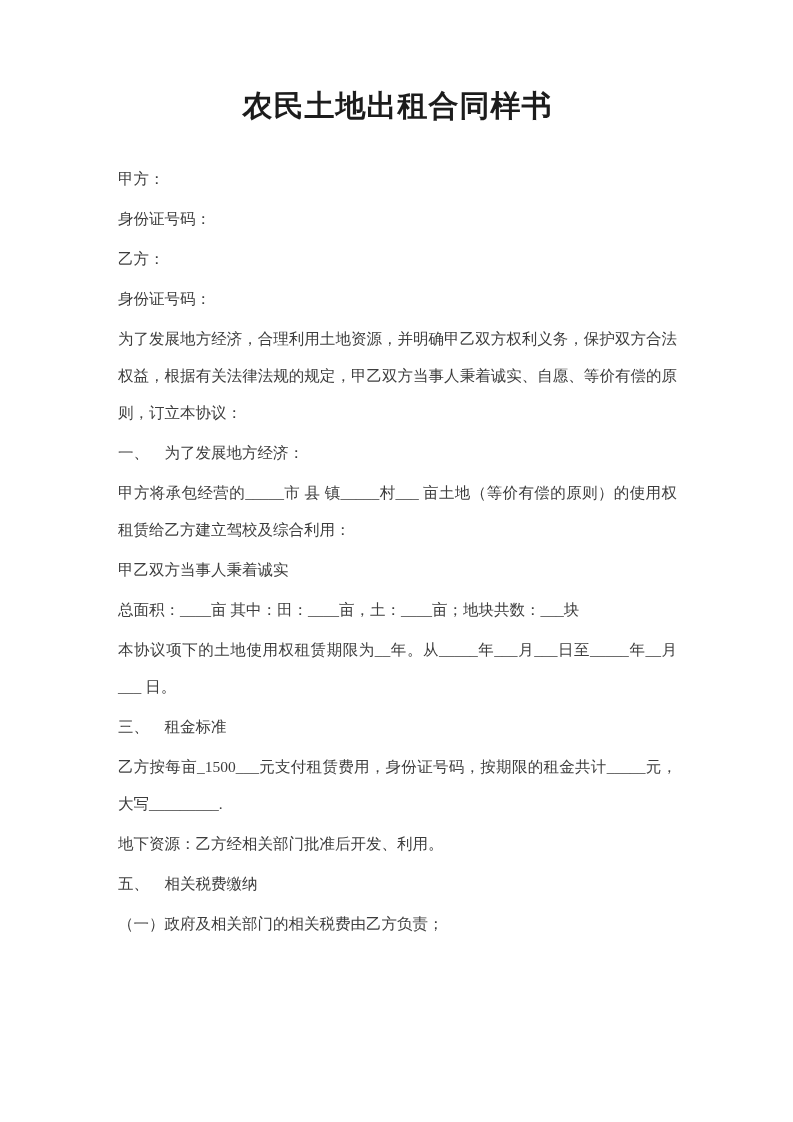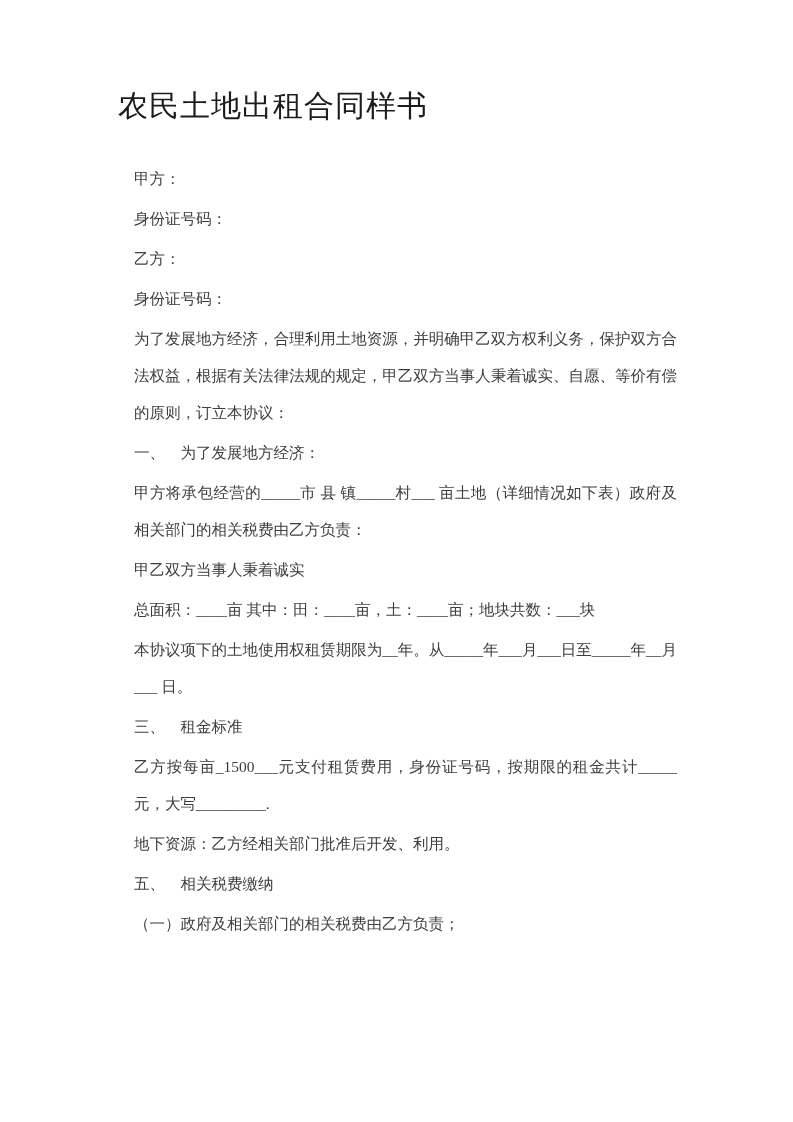--- a/index.html
+++ b/index.html
@@ -14,49 +14,50 @@
   .page {
     box-sizing: border-box;
     width: 793px;
     height: 1122px;
     padding: 86px 116px 0 118px;
     background: #ffffff;
     overflow: hidden;
   }
   .title {
     font-size: 30px;
-    font-weight: normal;
+    font-weight: bold;
+    text-align: center;
     color: #1c1c1c;
     margin: 0 0 33px 0;
     line-height: 1.35;
     letter-spacing: 1px;
   }
   .para {
     font-size: 15.5px;
     line-height: 37px;
-    margin: 0 0 3px 16px;
+    margin: 0 0 3px 0;
     text-align: justify;
     color: #3d3d3d;
   }
 </style>
 </head>
 <body>
 
 <div class="page">
   <h1 class="title">农民土地出租合同样书</h1>
 
   <p class="para">甲方：</p>
   <p class="para">身份证号码：</p>
   <p class="para">乙方：</p>
   <p class="para">身份证号码：</p>
 
   <p class="para">为了发展地方经济，合理利用土地资源，并明确甲乙双方权利义务，保护双方合法权益，根据有关法律法规的规定，甲乙双方当事人秉着诚实、自愿、等价有偿的原则，订立本协议：</p>
 
   <p class="para">一、　为了发展地方经济：</p>
-  <p class="para">甲方将承包经营的_____市 县 镇_____村___ 亩土地（详细情况如下表）政府及相关部门的相关税费由乙方负责：</p>
+  <p class="para">甲方将承包经营的_____市 县 镇_____村___ 亩土地（等价有偿的原则）的使用权租赁给乙方建立驾校及综合利用：</p>
   <p class="para">甲乙双方当事人秉着诚实</p>
   <p class="para">总面积：____亩 其中：田：____亩，土：____亩；地块共数：___块</p>
 
   <p class="para">本协议项下的土地使用权租赁期限为__年。从_____年___月___日至_____年__月___ 日。</p>
 
   <p class="para">三、　租金标准</p>
   <p class="para">乙方按每亩_1500___元支付租赁费用，身份证号码，按期限的租金共计_____元，大写_________.</p>
 
   <p class="para">地下资源：乙方经相关部门批准后开发、利用。</p>
 

